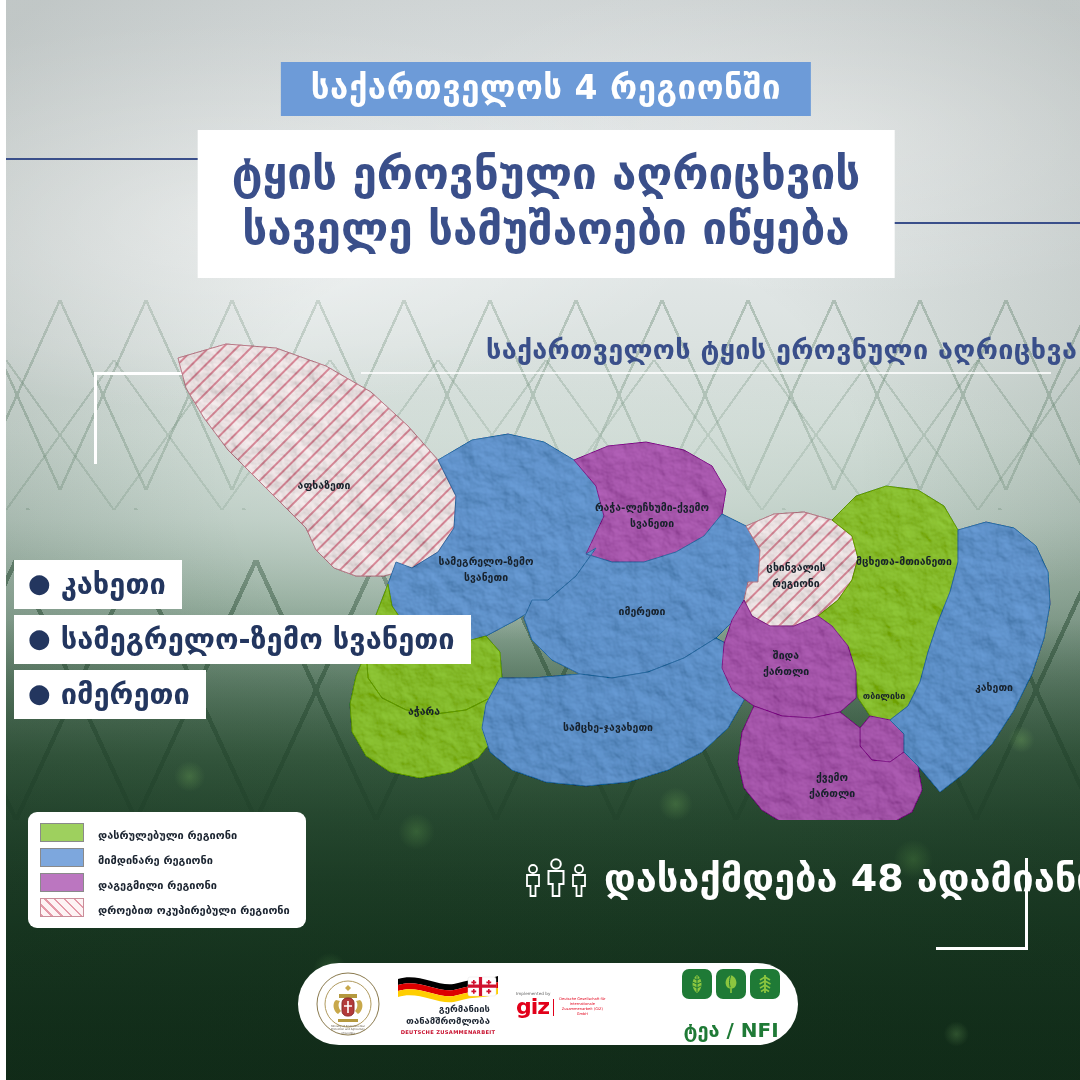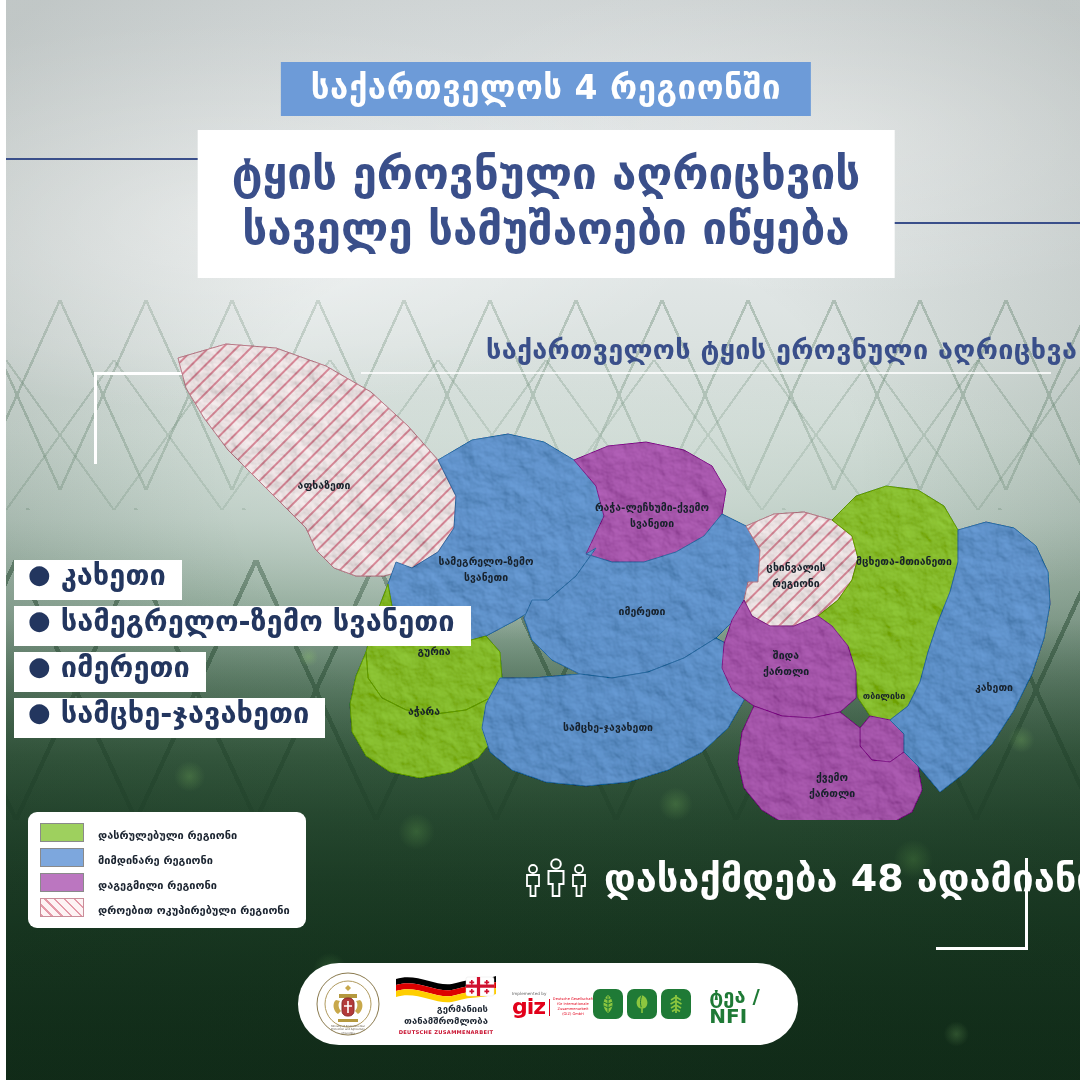--- a/index.html
+++ b/index.html
@@ -128,21 +128,21 @@
     text-anchor: middle; dominant-baseline: middle;
   }
   .rlabel.sm { font-size: 9px; }
 
   
   #bullets { position: absolute; left: 8px; top: 560px; }
   .bullet {
     display: inline-block;
     background: #ffffff; color: #23365f;
     font-size: 29px; font-weight: 700; line-height: 1;
-    padding: 1px 16px 10px 14px; margin-bottom: 6px;
+    padding: 10px 16px 10px 14px; margin-bottom: 6px;
     white-space: nowrap;
   }
   .bullet .dot { display: inline-block; margin-right: 10px; font-size: 26px; vertical-align: 2px; }
 
   
   #legend {
     position: absolute; left: 22px; top: 812px;
     background: #ffffff; border-radius: 9px;
     padding: 11px 16px 11px 12px;
   }
@@ -173,21 +173,21 @@
   .logo-emblem { width: 64px; height: 64px; flex: 0 0 auto; }
   .logo-de { display: flex; flex-direction: column; align-items: center; margin-left: 14px; width: 108px; }
   .logo-de .de-ka { font-size: 9.5px; font-weight: 700; color: #1b2430; line-height: 1.25; text-align: right; }
   .logo-de .de-latin { font-size: 5.2px; font-weight: 700; color: #c8102e; letter-spacing: .3px; margin-top: 2px; }
   .logo-giz { margin-left: 14px; width: 92px; }
   .logo-giz .impl { font-size: 4.2px; color: #666; margin-bottom: 1px; }
   .logo-giz .giz-row { display: flex; align-items: center; text-align: center; }
   .logo-giz .giz-word { font-size: 22px; font-weight: 700; color: #e2001a; line-height: .85; letter-spacing: -1px; }
   .logo-giz .giz-bar { width: 1.5px; height: 17px; background: #e2001a; margin: 0 3px 0 4px; }
   .logo-giz .giz-desc { font-size: 3.6px; color: #e2001a; line-height: 1.35; }
-  .logo-nfi { margin-left: auto; display: flex; flex-direction: row; align-items: center; gap: 18px; }
+  .logo-nfi { margin-left: auto; display: flex; flex-direction: column; align-items: center; gap: 18px; }
   .logo-nfi .tiles { display: flex; gap: 4px; }
   .logo-nfi .tile {
     width: 30px; height: 30px; border-radius: 7px; background: #1f7a36;
     display: flex; align-items: center; justify-content: center;
   }
   .logo-nfi .nfi-word { font-size: 20px; font-weight: 700; color: #1f7a36; line-height: 1; margin-top: 3px; }
 </style>
 </head>
 <body>
 
@@ -316,21 +316,20 @@
         <text class="rlabel" x="676" y="494">ქართლი</text>
         <text class="rlabel" x="838" y="388">კახეთი</text>
       </g>
     </svg>
   </div>
 
   <div id="bullets">
     <div><span class="bullet"><span class="dot">●</span><span>კახეთი</span></span></div>
     <div><span class="bullet"><span class="dot">●</span><span>სამეგრელო-ზემო სვანეთი</span></span></div>
     <div><span class="bullet"><span class="dot">●</span><span>იმერეთი</span></span></div>
-    <div><span class="bullet"><span class="dot">●</span><span>სამცხე-ჯავახეთი</span></span></div>
   </div>
 
   <div id="legend">
     <div class="legend-row">
       <span class="swatch" style="background:#9ed05e"></span>
       <span class="legend-label">დასრულებული რეგიონი</span>
     </div>
     <div class="legend-row">
       <span class="swatch" style="background:#7da7dd"></span>
       <span class="legend-label">მიმდინარე რეგიონი</span>

